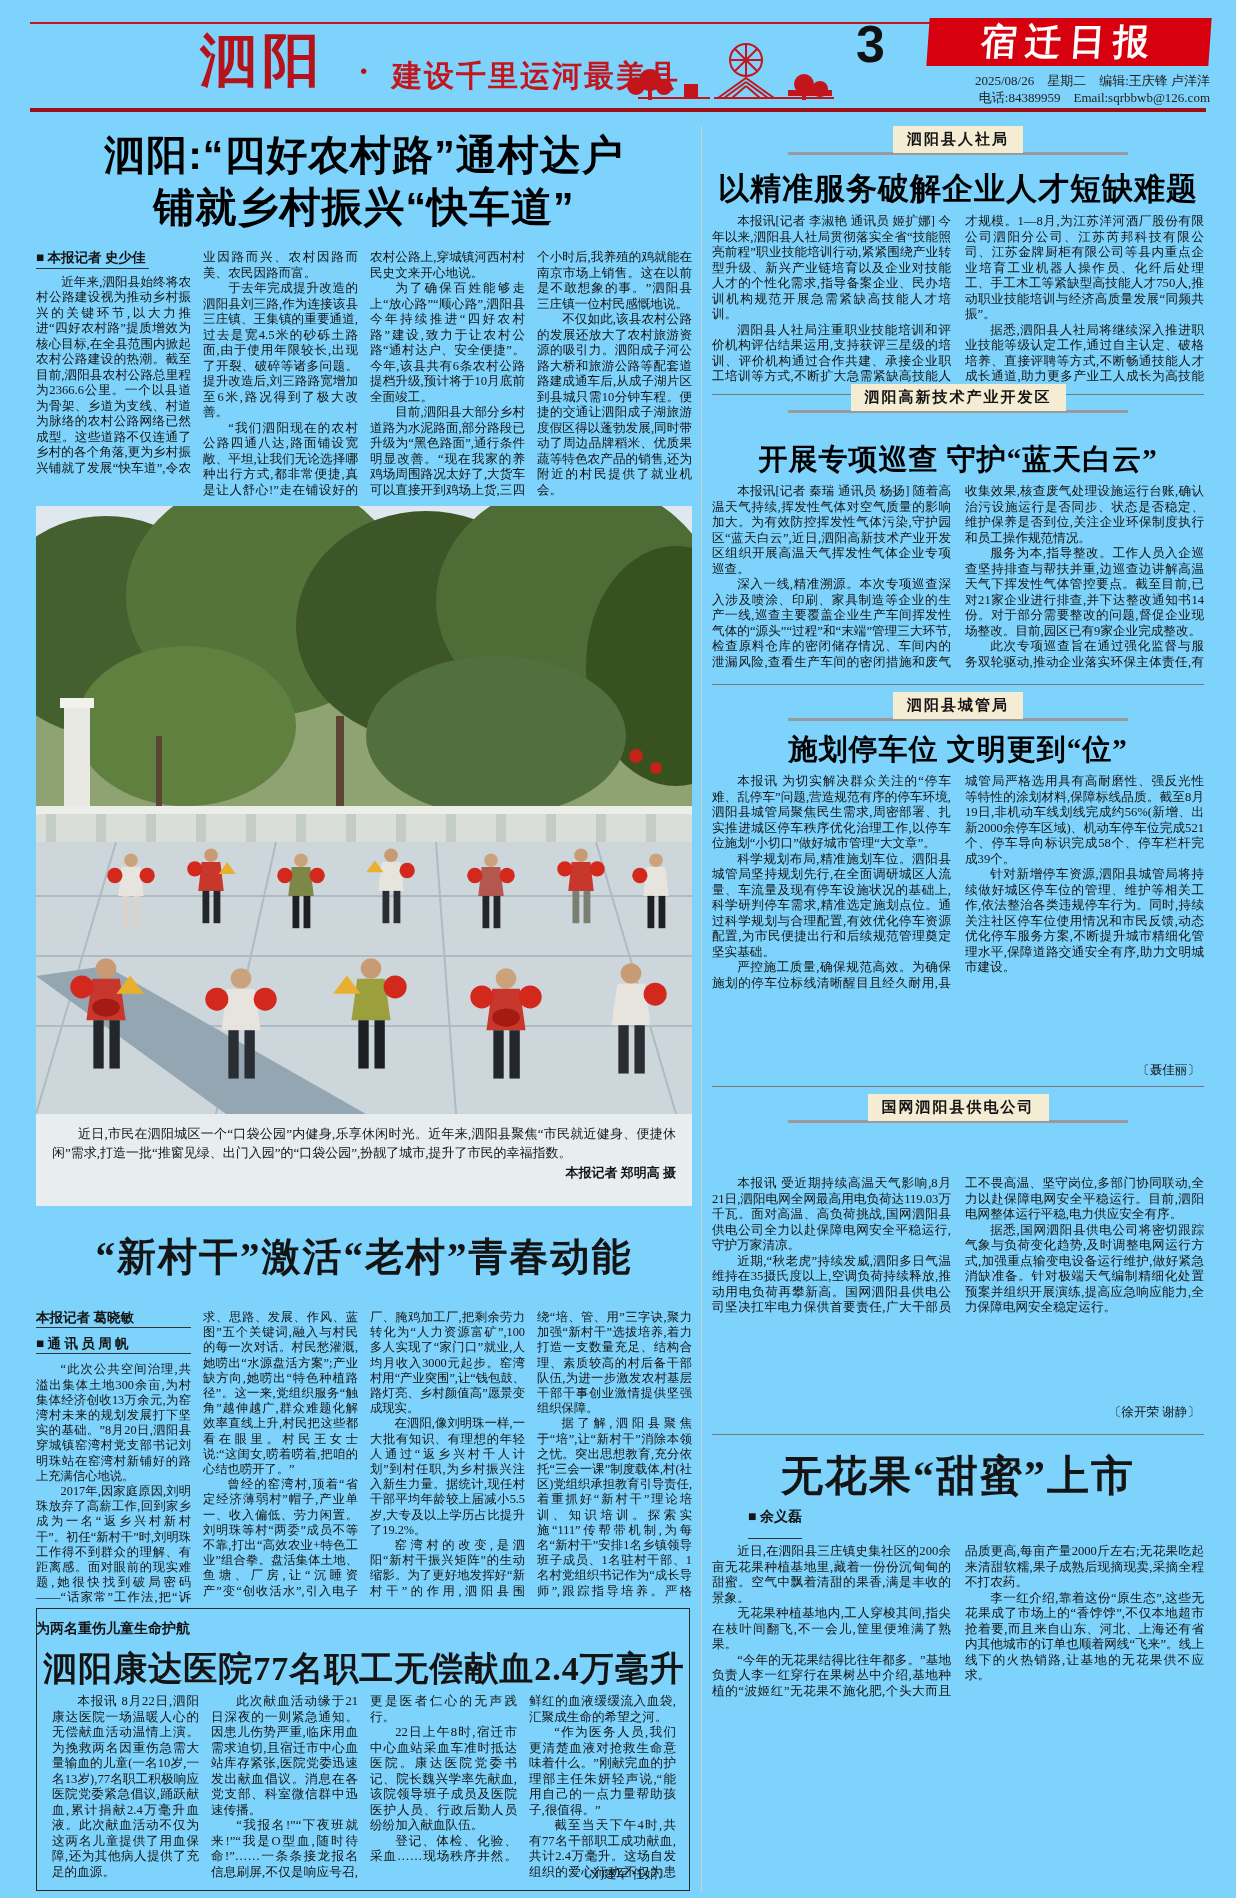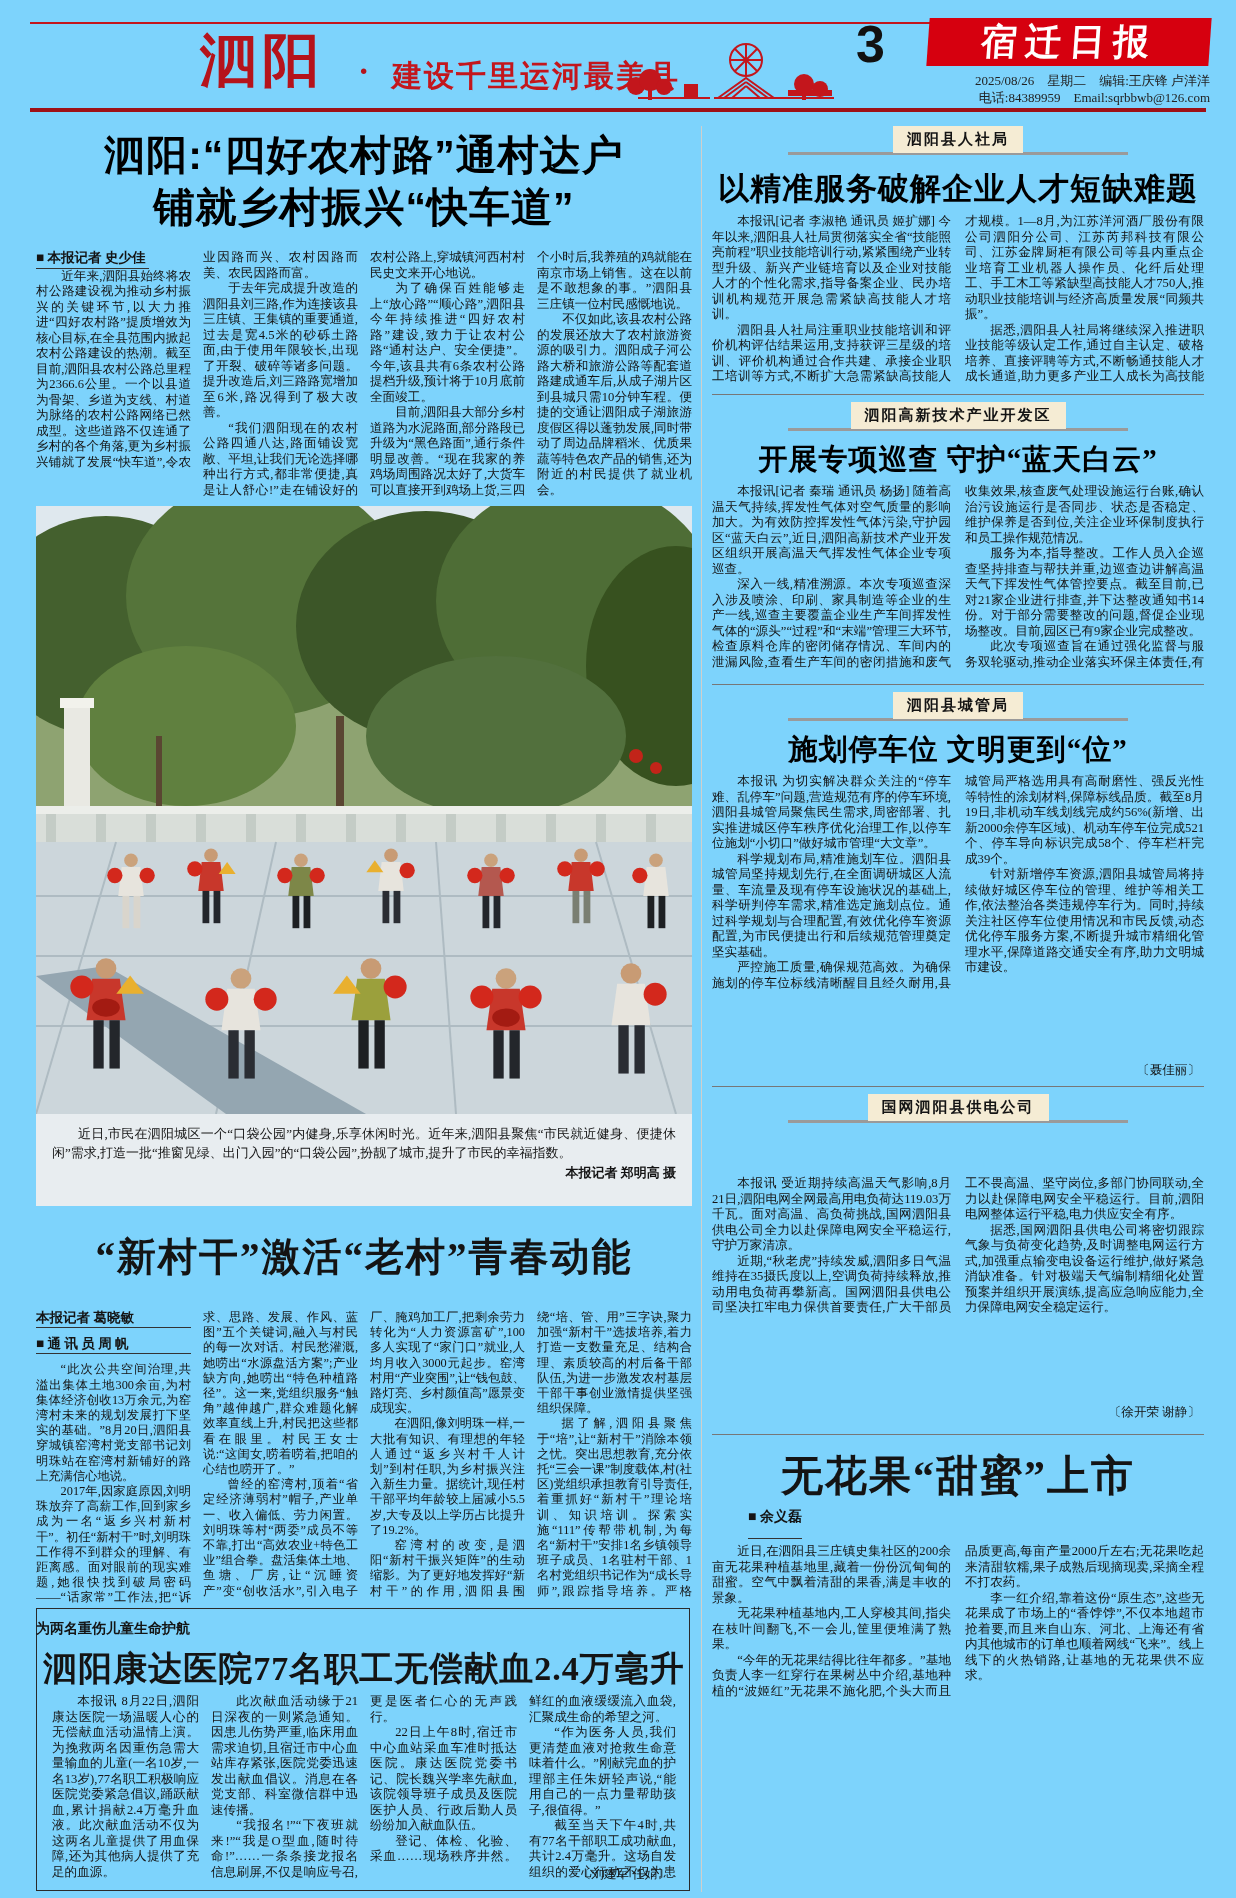--- a/index.html
+++ b/index.html
@@ -19,21 +19,21 @@
   .date-line{left:706px;top:72px;width:504px;text-align:right;font-size:13px;color:#222;}
   .contact-line{left:706px;top:89px;width:504px;text-align:right;font-size:13px;color:#222;}
   .header-rule{left:30px;top:108px;width:1176px;height:4px;background:#9e1016;}
   .vdivider{left:701px;top:126px;width:1px;height:1766px;background:#cfcfcc;}
   
   .body-cols{column-gap:12px;text-align:justify;overflow:hidden;font-size:12.6px;line-height:15.5px;}
   .cols4{column-count:4;}
   .cols2{column-count:2;column-gap:14px;}
   .body-cols p{margin:0;text-indent:2em;}
   .byline{font-weight:bold;text-indent:0 !important;border-bottom:1.5px solid #333;
-          display:inline-block;padding:0 4px 2px 0;font-size:13.5px;}
+          display:inline-block;padding:0 4px 2px 0;margin-bottom:6px;font-size:13.5px;}
   .byline2{display:block;margin-bottom:8px;}
   .sign{text-align:right;font-size:12.6px;}
   
   .main-h1,.main-h2{left:36px;width:656px;text-align:center;font-weight:900;color:#000;
       font-family:"Liberation Sans","DejaVu Sans",sans-serif;letter-spacing:1px;}
   .main-h1{top:128px;font-size:41px;}
   .main-h2{top:180px;font-size:41px;}
   .main-body{left:36px;top:250px;width:656px;height:250px;}
   .photo{left:36px;top:506px;width:656px;height:608px;background:#cfd8dc;}
   .caption-panel{left:36px;top:1114px;width:656px;height:92px;background:#e8edf0;box-sizing:border-box;padding:10px 16px 0 16px;}
@@ -300,21 +300,21 @@
     <div class="tag-box"><span>泗阳县人社局</span></div>
   </div>
   <div class="abs sb-title" style="left:712px;top:168px;font-size:31px;">以精准服务破解企业人才短缺难题</div>
   <div class="abs body-cols cols2" style="left:712px;top:214px;width:492px;height:172px;">
     <p>本报讯[记者 李淑艳 通讯员 姬扩娜] 今年以来,泗阳县人社局贯彻落实全省“技能照亮前程”职业技能培训行动,紧紧围绕产业转型升级、新兴产业链培育以及企业对技能人才的个性化需求,指导备案企业、民办培训机构规范开展急需紧缺高技能人才培训。</p>
     <p>泗阳县人社局注重职业技能培训和评价机构评估结果运用,支持获评三星级的培训、评价机构通过合作共建、承接企业职工培训等方式,不断扩大急需紧缺高技能人才规模。1—8月,为江苏洋河酒厂股份有限公司泗阳分公司、江苏芮邦科技有限公司、江苏金牌厨柜有限公司等县内重点企业培育工业机器人操作员、化纤后处理工、手工木工等紧缺型高技能人才750人,推动职业技能培训与经济高质量发展“同频共振”。</p>
     <p>据悉,泗阳县人社局将继续深入推进职业技能等级认定工作,通过自主认定、破格培养、直接评聘等方式,不断畅通技能人才成长通道,助力更多产业工人成长为高技能人才,为全县经济高质量发展提供坚实的技能人才支撑。</p>
   </div>
   <div class="abs sb-sep" style="top:394px;"></div>
 
-  <div class="abs tag-wrap" style="left:712px;top:402px;">
+  <div class="abs tag-wrap" style="left:712px;top:384px;">
     <div class="tag-line"></div>
     <div class="tag-box"><span>泗阳高新技术产业开发区</span></div>
   </div>
   <div class="abs sb-title" style="left:712px;top:440px;font-size:29px;">开展专项巡查 守护“蓝天白云”</div>
   <div class="abs body-cols cols2" style="left:712px;top:484px;width:492px;height:192px;">
     <p>本报讯[记者 秦瑞 通讯员 杨扬] 随着高温天气持续,挥发性气体对空气质量的影响加大。为有效防控挥发性气体污染,守护园区“蓝天白云”,近日,泗阳高新技术产业开发区组织开展高温天气挥发性气体企业专项巡查。</p>
     <p>深入一线,精准溯源。本次专项巡查深入涉及喷涂、印刷、家具制造等企业的生产一线,巡查主要覆盖企业生产车间挥发性气体的“源头”“过程”和“末端”管理三大环节,检查原料仓库的密闭储存情况、车间内的泄漏风险,查看生产车间的密闭措施和废气收集效果,核查废气处理设施运行台账,确认治污设施运行是否同步、状态是否稳定、维护保养是否到位,关注企业环保制度执行和员工操作规范情况。</p>
     <p>服务为本,指导整改。工作人员入企巡查坚持排查与帮扶并重,边巡查边讲解高温天气下挥发性气体管控要点。截至目前,已对21家企业进行排查,并下达整改通知书14份。对于部分需要整改的问题,督促企业现场整改。目前,园区已有9家企业完成整改。</p>
     <p>此次专项巡查旨在通过强化监督与服务双轮驱动,推动企业落实环保主体责任,有效降低高温天气挥发性气体排放,共同守护园区的清新空气和优美环境。</p>
   </div>

